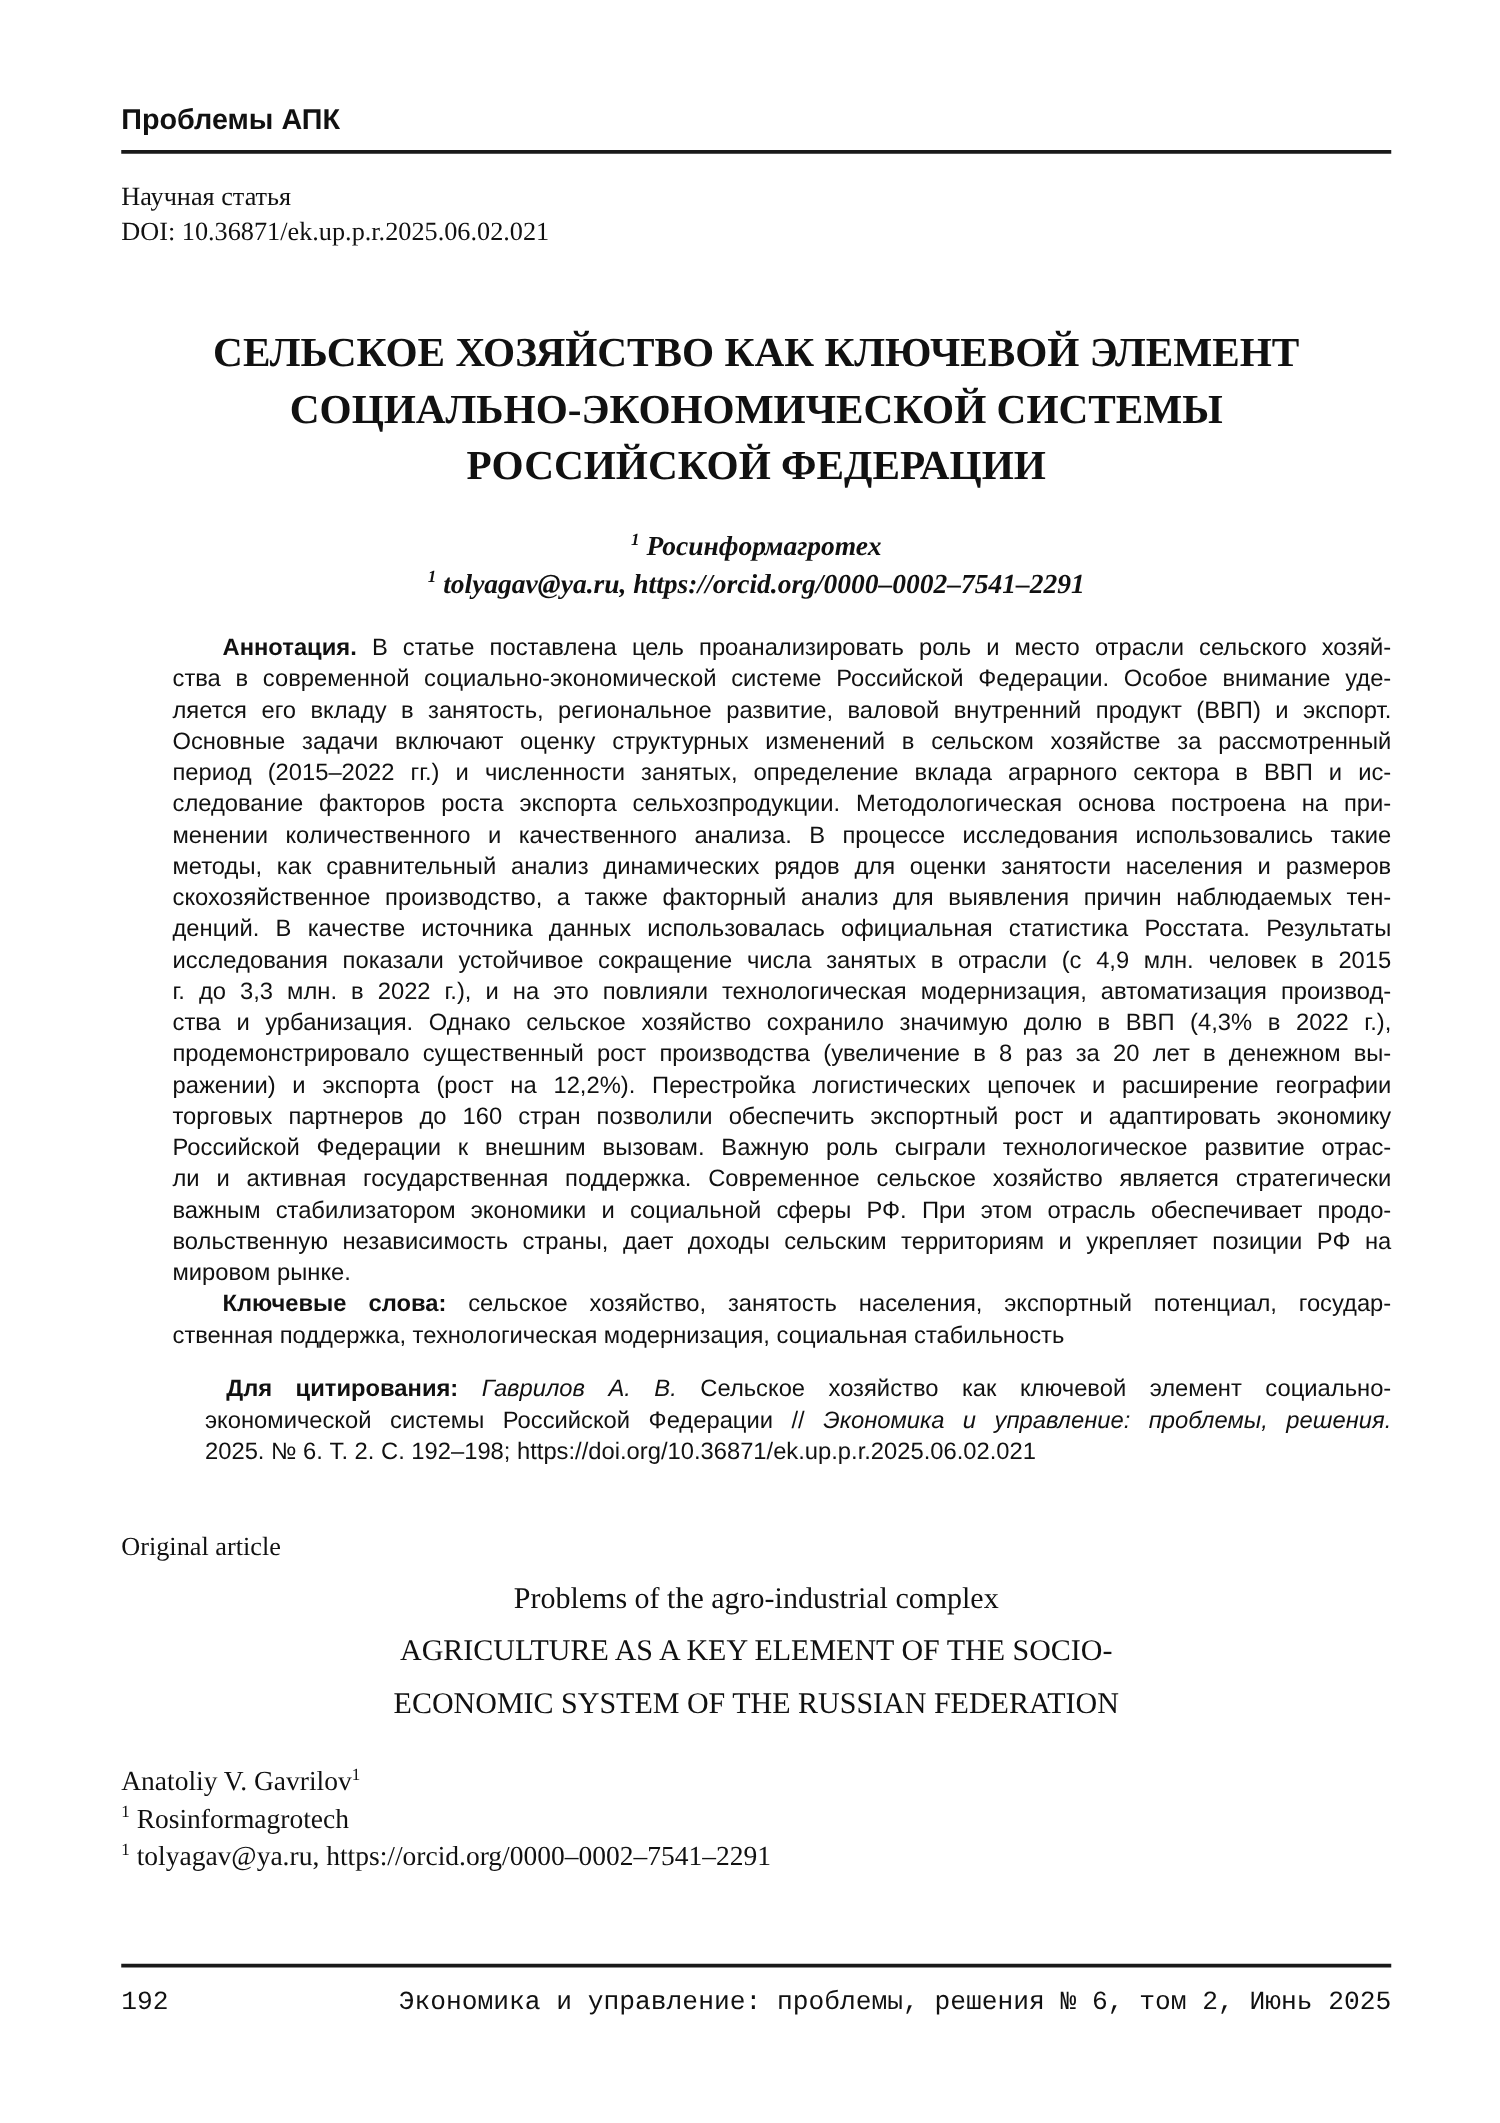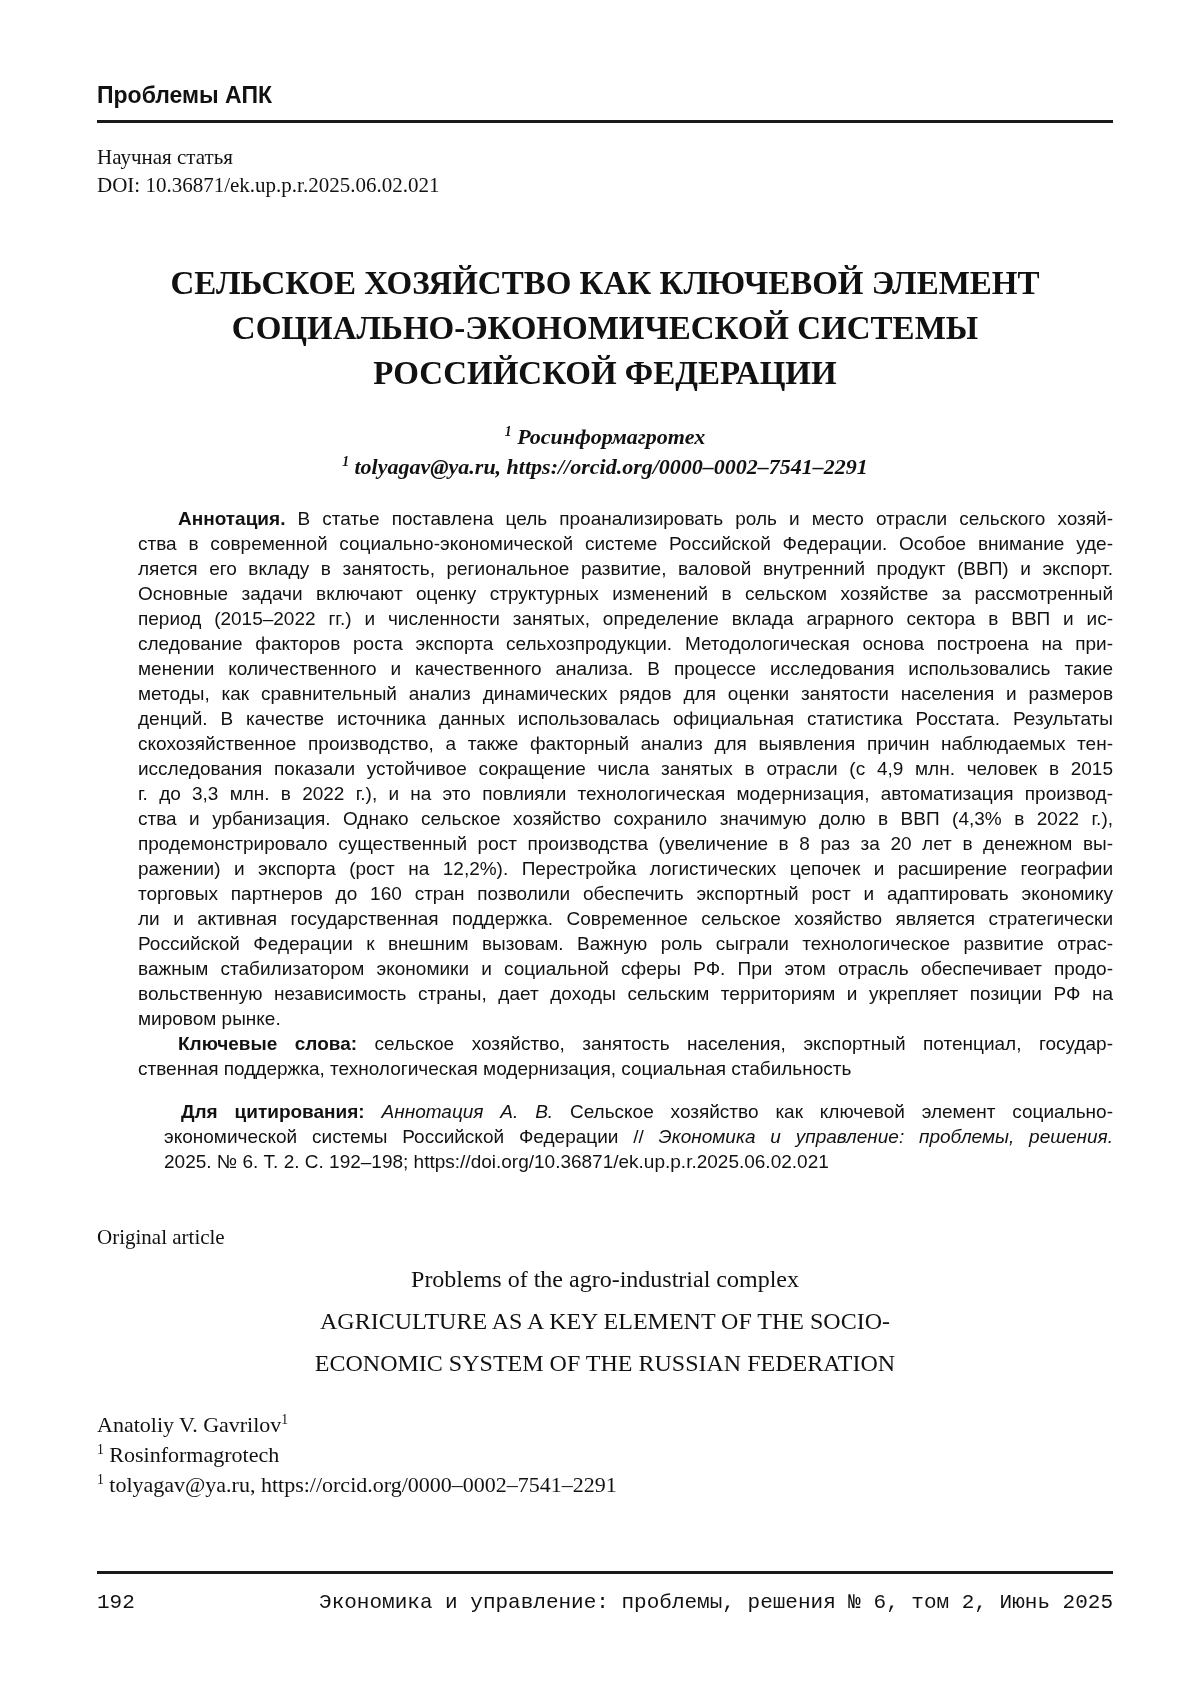--- a/index.html
+++ b/index.html
@@ -111,42 +111,42 @@
 
   <div class="abstract body-text just">
       <div class="jline"><span class="seg-b">Аннотация. </span><span>В статье поставлена цель проанализировать роль и место отрасли сельского хозяй-</span></div>
       <div class="jline"><span>ства в современной социально-экономической системе Российской Федерации. Особое внимание уде-</span></div>
       <div class="jline"><span>ляется его вкладу в занятость, региональное развитие, валовой внутренний продукт (ВВП) и экспорт.</span></div>
       <div class="jline"><span>Основные задачи включают оценку структурных изменений в сельском хозяйстве за рассмотренный</span></div>
       <div class="jline"><span>период (2015–2022 гг.) и численности занятых, определение вклада аграрного сектора в ВВП и ис-</span></div>
       <div class="jline"><span>следование факторов роста экспорта сельхозпродукции. Методологическая основа построена на при-</span></div>
       <div class="jline"><span>менении количественного и качественного анализа. В процессе исследования использовались такие</span></div>
       <div class="jline"><span>методы, как сравнительный анализ динамических рядов для оценки занятости населения и размеров</span></div>
+      <div class="jline"><span>скохозяйственное производство, а также факторный анализ для выявления причин наблюдаемых тен-</span></div>
       <div class="jline"><span>денций. В качестве источника данных использовалась официальная статистика Росстата. Результаты</span></div>
-      <div class="jline"><span>скохозяйственное производство, а также факторный анализ для выявления причин наблюдаемых тен-</span></div>
       <div class="jline"><span>исследования показали устойчивое сокращение числа занятых в отрасли (с 4,9 млн. человек в 2015</span></div>
       <div class="jline"><span>г. до 3,3 млн. в 2022 г.), и на это повлияли технологическая модернизация, автоматизация производ-</span></div>
       <div class="jline"><span>ства и урбанизация. Однако сельское хозяйство сохранило значимую долю в ВВП (4,3% в 2022 г.),</span></div>
       <div class="jline"><span>продемонстрировало существенный рост производства (увеличение в 8 раз за 20 лет в денежном вы-</span></div>
       <div class="jline"><span>ражении) и экспорта (рост на 12,2%). Перестройка логистических цепочек и расширение географии</span></div>
       <div class="jline"><span>торговых партнеров до 160 стран позволили обеспечить экспортный рост и адаптировать экономику</span></div>
+      <div class="jline"><span>Российской Федерации к внешним вызовам. Важную роль сыграли технологическое развитие отрас-</span></div>
       <div class="jline"><span>ли и активная государственная поддержка. Современное сельское хозяйство является стратегически</span></div>
-      <div class="jline"><span>Российской Федерации к внешним вызовам. Важную роль сыграли технологическое развитие отрас-</span></div>
       <div class="jline"><span>важным стабилизатором экономики и социальной сферы РФ. При этом отрасль обеспечивает продо-</span></div>
       <div class="jline"><span>вольственную независимость страны, дает доходы сельским территориям и укрепляет позиции РФ на</span></div>
       <div class="jline last"><span>мировом рынке.</span></div>
     </div>
 
   <div class="keywords body-text just">
       <div class="jline"><span class="seg-b">Ключевые слова: </span><span>сельское хозяйство, занятость населения, экспортный потенциал, государ-</span></div>
       <div class="jline last"><span>ственная поддержка, технологическая модернизация, социальная стабильность</span></div>
     </div>
 
   <div class="citation body-text just">
-      <div class="jline"><span class="seg-b">Для цитирования: </span><span class="seg-i">Аннотация А. В. </span><span>Сельское хозяйство как ключевой элемент социально-</span></div>
+      <div class="jline"><span class="seg-b">Для цитирования: </span><span class="seg-i">Гаврилов А. В. </span><span>Сельское хозяйство как ключевой элемент социально-</span></div>
       <div class="jline"><span>экономической системы Российской Федерации // </span><span class="seg-i">Экономика и управление: проблемы, решения.</span></div>
       <div class="jline last"><span>2025. № 6. Т. 2. С. 192–198; https://doi.org/10.36871/ek.up.p.r.2025.06.02.021</span></div>
     </div>
 
   <div class="original-article">Original article</div>
 
   <div class="rubric-en">Problems of the agro-industrial complex</div>
 
   <div class="title-en">
       <div class="jline"><span>AGRICULTURE AS A KEY ELEMENT OF THE SOCIO-</span></div>

